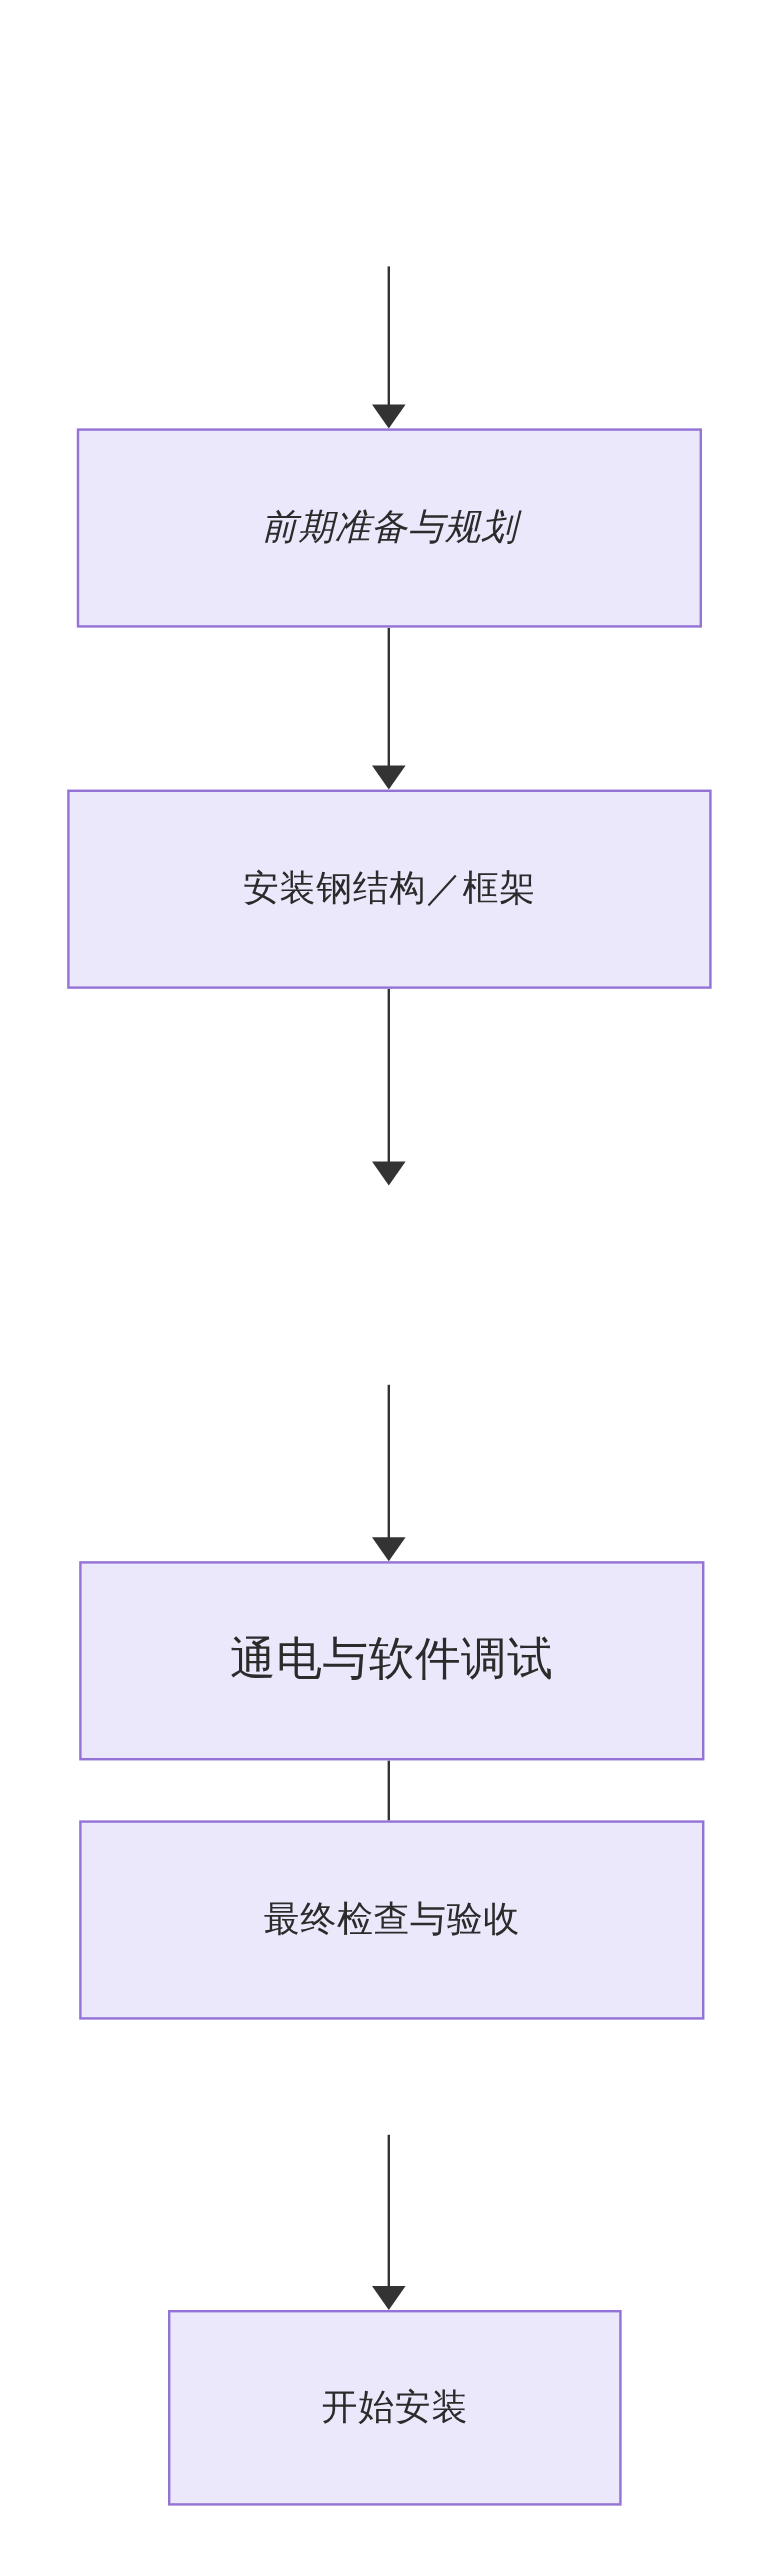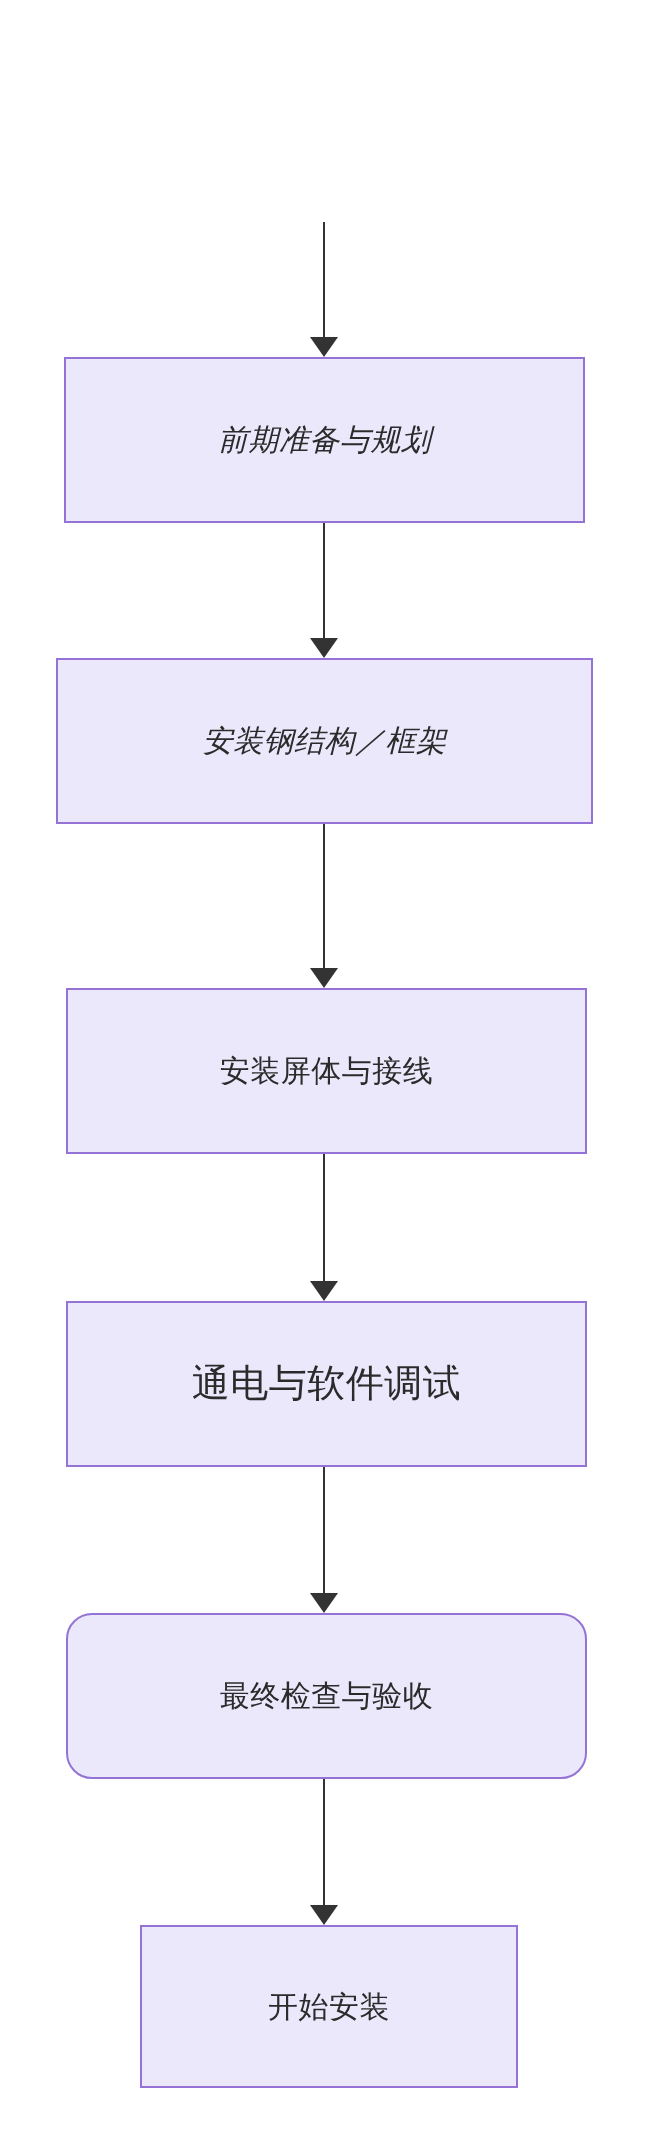--- a/index.html
+++ b/index.html
@@ -85,28 +85,25 @@
   </div>
   <div class="edge" style="left: 308px; top: 1779px; width: 32px; height: 146px;">
     <div class="edge-line" style="height: 128px; background: rgb(51, 51, 51);"></div>
     <div class="edge-head" style="top: 126px; border-top-color: rgb(51, 51, 51);"></div>
   </div>
 
   <div class="node" style="left: 64px; top: 357px; width: 521px; height: 166px; background: rgb(235, 232, 252); border-color: rgb(149, 115, 214); border-width: 2px; font-style: italic;">
     <span class="node-label" style="color: rgb(43, 43, 43); font-size: 30px;">前期准备与规划</span>
   </div>
   <div class="node" style="left: 56px; top: 658px; width: 537px; height: 166px; background: rgb(235, 232, 252); border-color: rgb(149, 115, 214); border-width: 2px;">
-    <span class="node-label" style="color: rgb(43, 43, 43); font-size: 30px; font-style: italic;">安装钢结构／框架</span>
-  </div>
-  <div class="node" style="left: 66px; top: 988px; width: 521px; height: 166px; background: rgb(235, 232, 252); border-color: rgb(149, 115, 214); border-width: 2px;">
-    <span class="node-label" style="color: rgb(43, 43, 43); font-size: 30px;">安装屏体与接线</span>
+    <span class="node-label" style="color: rgb(43, 43, 43); font-size: 30px;">安装钢结构／框架</span>
   </div>
   <div class="node" style="left: 66px; top: 1301px; width: 521px; height: 166px; background: rgb(235, 232, 252); border-color: rgb(149, 115, 214); border-width: 2px;">
     <span class="node-label" style="color: rgb(43, 43, 43); font-size: 38px;">通电与软件调试</span>
   </div>
-  <div class="node" style="left: 66px; top: 1613px; width: 521px; height: 166px; background: rgb(235, 232, 252); border-color: rgb(149, 115, 214); border-width: 2px; border-radius: 26px;">
+  <div class="node" style="left: 66px; top: 1517px; width: 521px; height: 166px; background: rgb(235, 232, 252); border-color: rgb(149, 115, 214); border-width: 2px;">
     <span class="node-label" style="color: rgb(43, 43, 43); font-size: 30px;">最终检查与验收</span>
   </div>
   <div class="node" style="left: 140px; top: 1925px; width: 378px; height: 163px; background: rgb(235, 232, 252); border-color: rgb(149, 115, 214); border-width: 2px;">
     <span class="node-label" style="color: rgb(43, 43, 43); font-size: 30px;">开始安装</span>
   </div>
 
 </div>
 
 </body></html>

